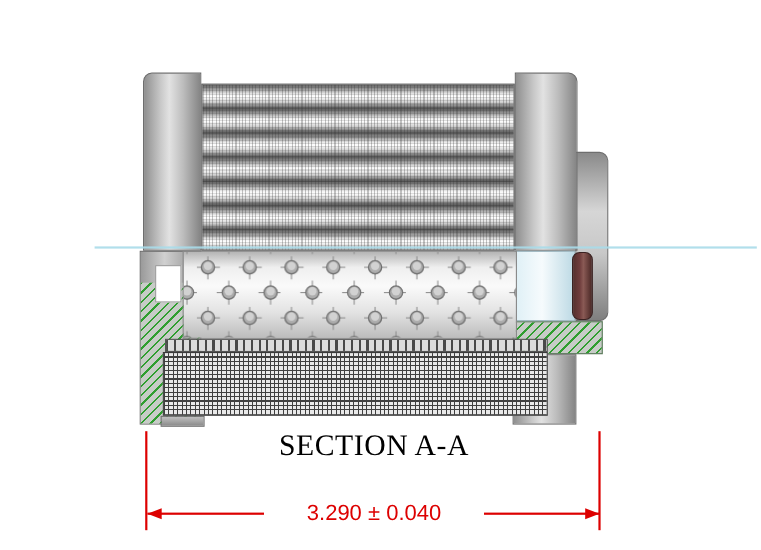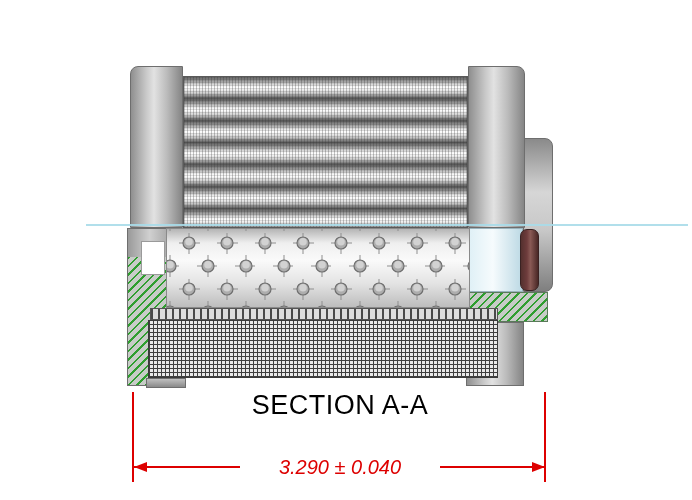--- a/index.html
+++ b/index.html
@@ -71,33 +71,33 @@
       repeating-linear-gradient(90deg,#3f3f3f 0 1px,transparent 1px 4px),
       repeating-linear-gradient(0deg,#3f3f3f 0 1px,transparent 1px 4px);
   }
   .foot {
     position:absolute; left:146px; top:378px; width:40px; height:10px; z-index:2;
     background:linear-gradient(180deg,#c0c0c0,#8a8a8a); border:1px solid #6e6e6e; box-sizing:border-box;
   }
   
   .section-title {
     position:absolute; left:140px; top:390px; width:400px; text-align:center; z-index:7;
-    font-size:27px; letter-spacing:.5px; color:#000;
+    font-size:27px; letter-spacing:.5px; color:#000;font-family:Liberation Serif, serif;
   }
   .ext-line { position:absolute; top:392px; width:2px; height:90px; background:var(--dimension,#dd0000); z-index:7; }
   .ext-left  { left:132px; }
   .ext-right { left:544px; }
   .dim-line  { position:absolute; left:134px; top:466px; width:411px; height:2px; background:var(--dimension,#dd0000); z-index:7; }
   .arrow { position:absolute; top:462px; width:0; height:0; z-index:8;
     border-top:5px solid transparent; border-bottom:5px solid transparent; }
   .arrow-left  { left:134px; border-right:13px solid var(--dimension,#dd0000); }
   .arrow-right { left:532px; border-left:13px solid var(--dimension,#dd0000); }
   .dim-text {
     position:absolute; left:240px; top:455px; width:200px; height:24px; line-height:24px; z-index:9;
-    text-align:center; font-size:20px; color:var(--dimension,#dd0000); background:#ffffff;font-style:italic;
+    text-align:center; font-size:20px; color:var(--dimension,#dd0000); background:#ffffff;
   }
 </style>
 </head>
 <body>
 
 <div class="canvas">
 
   <div class="centerline"></div>
 
   <div class="cap cap-left-top"></div>

